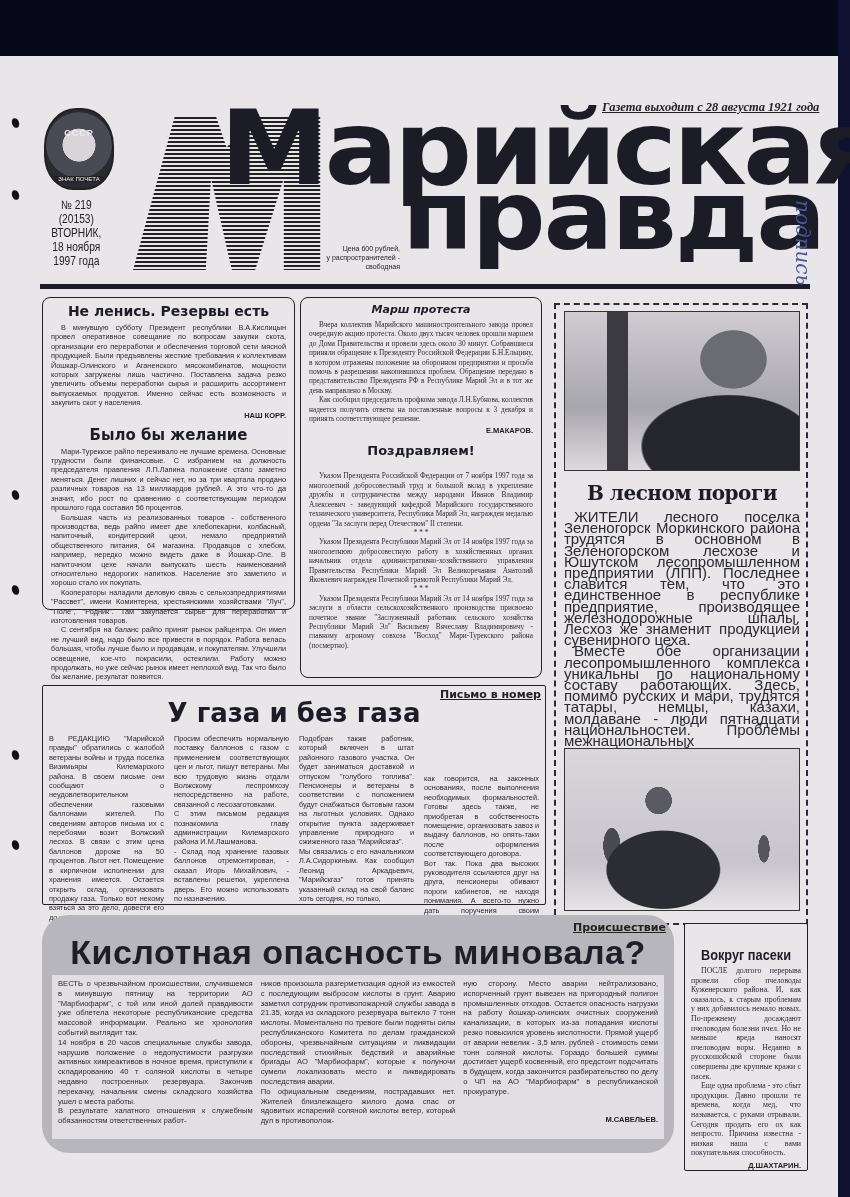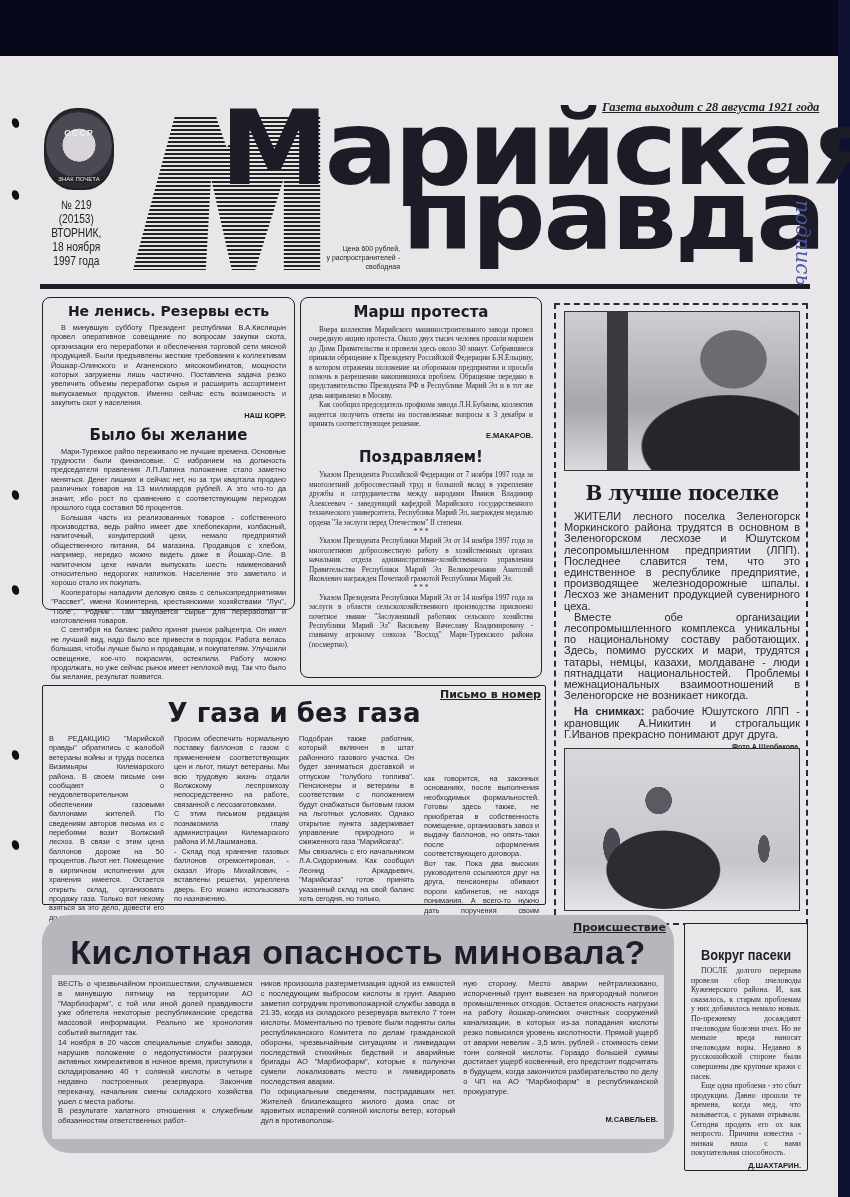--- a/index.html
+++ b/index.html
@@ -103,41 +103,41 @@
   <div class="txt">
     <p>Мари-Туреккое райпо переживало не лучшие времена. Основные трудности были финансовые. С избранием на должность председателя правления Л.П.Лапина положение стало заметно меняться. Денег лишних и сейчас нет, но за три квартала продано различных товаров на 13 миллиардов рублей. А это что-то да значит, ибо рост по сравнению с соответствующим периодом прошлого года составил 56 процентов.</p>
     <p>Большая часть из реализованных товаров - собственного производства, ведь райпо имеет две хлебопекарни, колбасный, напиточный, кондитерский цехи, немало предприятий общественного питания, 64 магазина. Продавцов с хлебом, например, нередко можно видеть даже в Йошкар-Оле. В напиточном цехе начали выпускать шесть наименований относительно недорогих напитков. Население это заметило и хорошо стало их покупать.</p>
     <p>Кооператоры наладили деловую связь с сельхозпредприятиями "Рассвет", имени Коминтерна, крестьянскими хозяйствами "Луч", "Поле", "Родник". Там закупается сырье для переработки и изготовления товаров.</p>
     <p>С сентября на баланс райпо принят рынок райцентра. Он имел не лучший вид, надо было все привести в порядок. Работа велась большая, чтобы лучше было и продавцам, и покупателям. Улучшили освещение, кое-что покрасили, остеклили. Работу можно продолжать, но уже сейчас рынок имеет неплохой вид. Так что было бы желание, результат появится.</p>
   </div>
   <div class="sig">С.ЛУЖКОВ.</div>
 </div>
 
 <div class="box" style="left:300px;top:297px;width:242px;height:381px;padding:5px 8px;">
-  <div class="head" style="font-size:15px;margin-bottom:4px;">Марш протеста</div>
+  <div class="head" style="font-size:11px;font-style:italic;margin-bottom:4px;">Марш протеста</div>
   <div class="txt serif">
     <p>Вчера коллектив Марийского машиностроительного завода провел очередную акцию протеста. Около двух тысяч человек прошли маршем до Дома Правительства и провели здесь около 30 минут. Собравшиеся приняли обращение к Президенту Российской Федерации Б.Н.Ельцину, в котором отражены положение на оборонном предприятии и просьба помочь в разрешении накопившихся проблем. Обращение передано в представительство Президента РФ в Республике Марий Эл и в тот же день направлено в Москву.</p>
     <p>Как сообщил председатель профкома завода Л.Н.Бубнова, коллектив надеется получить ответы на поставленные вопросы к 3 декабря и принять соответствующее решение.</p>
   </div>
   <div class="sig">Е.МАКАРОВ.</div>
-  <div class="head" style="font-size:15px;margin:8px 0 4px;">Поздравляем!</div>
+  <div class="head" style="font-size:13px;margin:8px 0 13px;">Поздравляем!</div>
   <div class="txt serif">
     <p>Указом Президента Российской Федерации от 7 ноября 1997 года за многолетний добросовестный труд и большой вклад в укрепление дружбы и сотрудничества между народами Иванов Владимир Алексеевич - заведующий кафедрой Марийского государственного технического университета, Республика Марий Эл, награжден медалью ордена "За заслуги перед Отечеством" II степени.</p>
     <div style="text-align:center;">* * *</div>
     <p>Указом Президента Республики Марий Эл от 14 ноября 1997 года за многолетнюю добросовестную работу в хозяйственных органах начальник отдела административно-хозяйственного управления Правительства Республики Марий Эл Великоречанин Анатолий Яковлевич награжден Почетной грамотой Республики Марий Эл.</p>
     <div style="text-align:center;">* * *</div>
     <p>Указом Президента Республики Марий Эл от 14 ноября 1997 года за заслуги в области сельскохозяйственного производства присвоено почетное звание "Заслуженный работник сельского хозяйства Республики Марий Эл" Васильеву Вячеславу Владимировичу - главному агроному совхоза "Восход" Мари-Турекского района (посмертно).</p>
   </div>
 </div>
 
 <div class="dash" style="left:554px;top:303px;width:254px;height:622px;padding:6px 8px;">
   <div class="photo photo1" style="left:8px;top:6px;width:236px;height:160px;"></div>
   <div style="position:absolute;left:8px;top:176px;width:236px;">
-    <div class="head" style="font-family:'DejaVu Serif',serif;font-size:20px;margin-bottom:6px;letter-spacing:-0.5px;">В лучше поселке</div>
-    <div class="txt" style="font-size:11px;line-height:11.2px;">
+    <div class="head" style="font-family:'DejaVu Serif',serif;font-size:20px;margin-bottom:6px;letter-spacing:-0.5px;">В лесном пороги</div>
+    <div class="txt" style="font-size:15px;line-height:11.2px;">
       <p>ЖИТЕЛИ лесного поселка Зеленогорск Моркинского района трудятся в основном в Зеленогорском лесхозе и Юшутском лесопромышленном предприятии (ЛПП). Последнее славится тем, что это единственное в республике предприятие, производящее железнодорожные шпалы. Лесхоз же знаменит продукцией сувенирного цеха.</p>
       <p>Вместе обе организации лесопромышленного комплекса уникальны по национальному составу работающих. Здесь, помимо русских и мари, трудятся татары, немцы, казахи, молдаване - люди пятнадцати национальностей. Проблемы межнациональных взаимоотношений в Зеленогорске не возникает никогда.</p>
       <p style="margin-top:5px;"><b>На снимках:</b> <span>рабочие Юшутского ЛПП - крановщик А.Никитин и строгальщик Г.Иванов прекрасно понимают друг друга.</span></p>
     </div>
     <div class="sig" style="font-size:7px;">Фото А.Щербакова.</div>
   </div>
   <div class="photo photo2" style="left:8px;top:443px;width:236px;height:163px;"></div>
 </div>
 
 <div class="box" style="left:42px;top:685px;width:504px;height:220px;border-radius:2px;padding:4px 6px;">

